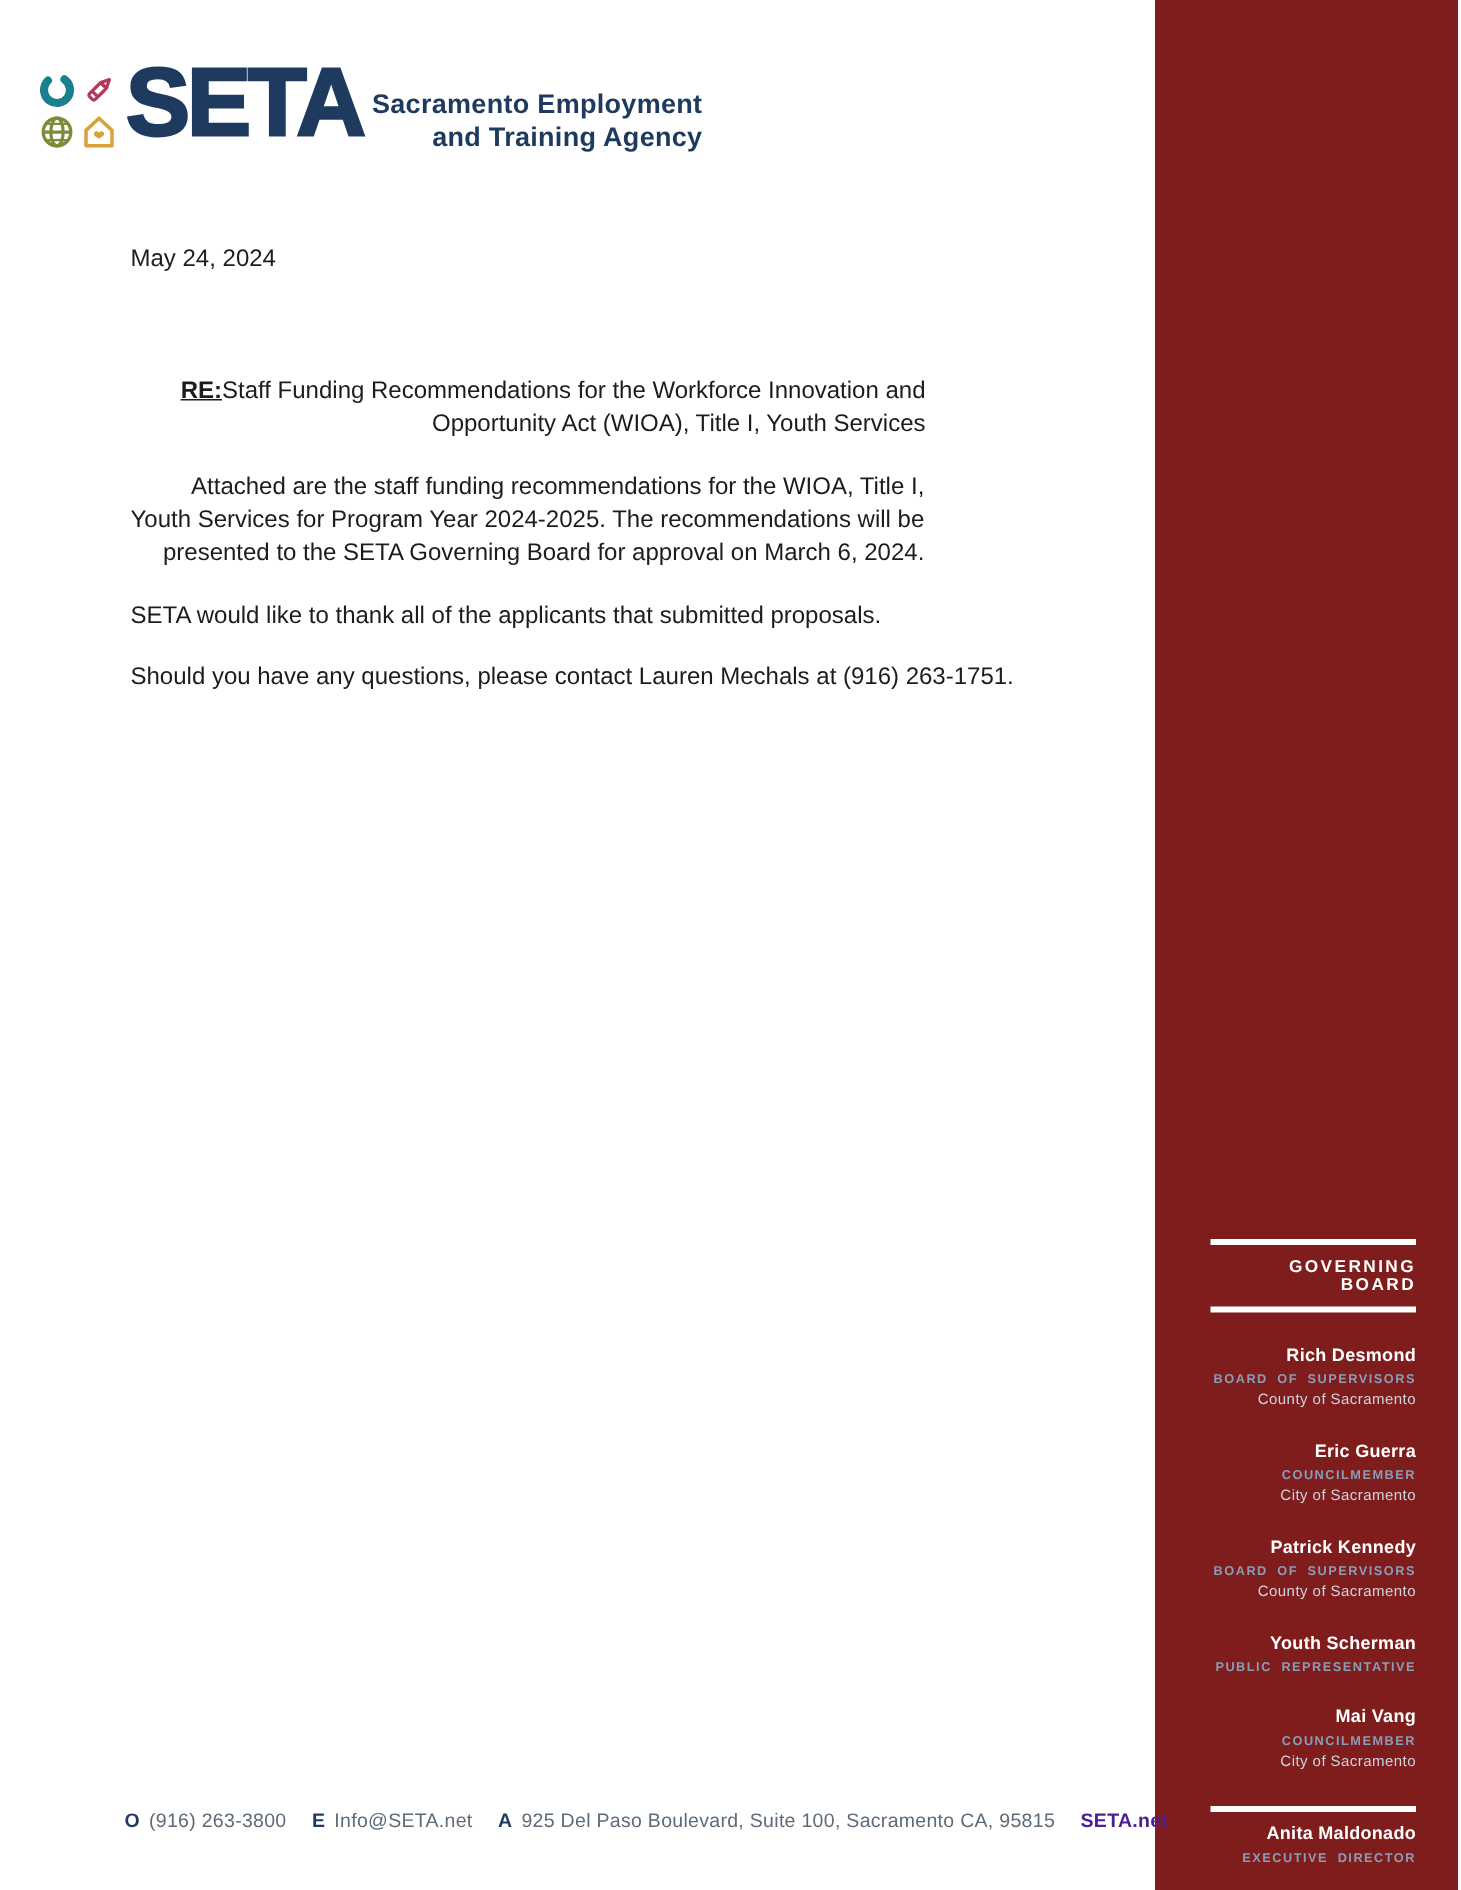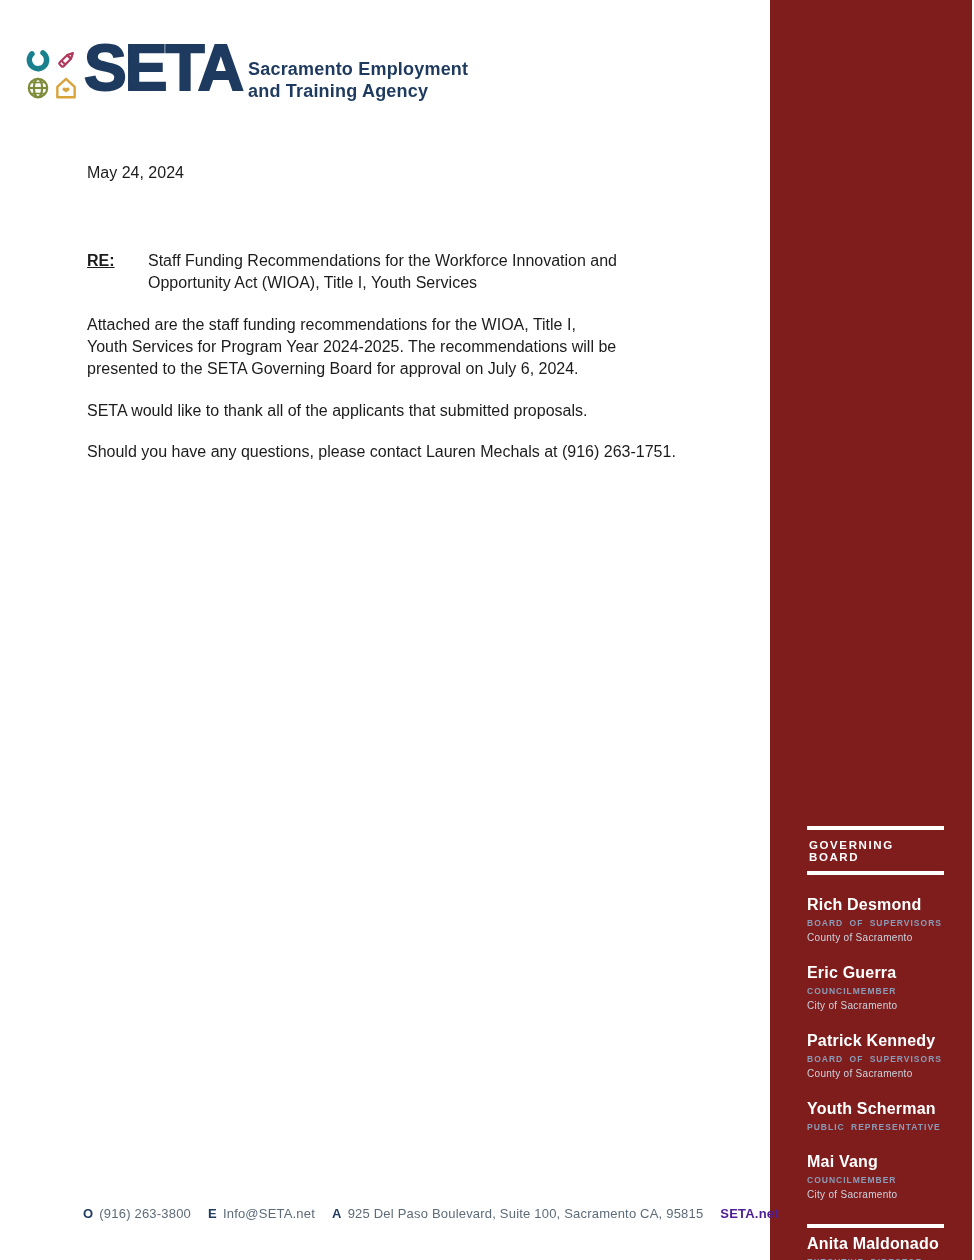--- a/index.html
+++ b/index.html
@@ -4,20 +4,21 @@
 <style>
   * { margin:0; padding:0; box-sizing:border-box; }
   html,body { background:#e8e8e8; }
   .page {
     position:relative;
     width:974px; height:1260px;
     background:#ffffff;
     overflow:hidden;
     font-family:"Liberation Sans", sans-serif;
     color:#1c1c1c;
+    text-align:right;
   }
 
   
   .logo-icons {
     position:absolute; left:25px; top:47px;
     display:grid; grid-template-columns:26px 26px; grid-auto-rows:26px; gap:2px;
   }
   .logo-icons svg { width:26px; height:26px; display:block; }
   .wordmark {
     position:absolute; left:84px; top:36px;
@@ -56,21 +57,21 @@
     position:absolute; left:37px; top:826px; width:137px;
   }
   .divider { height:4px; background:#ffffff; width:137px; }
   .board-heading {
     color:#ffffff; font-weight:bold; font-size:11.5px;
     letter-spacing:1.6px; word-spacing:6px;
     margin:9px 0 8px 2px;
   }
   .member { margin-top:21px; }
   .member-name {
-    color:#ffffff; font-weight:bold; font-size:16px; letter-spacing:0.2px;
+    color:#ffffff; font-weight:bold; font-size:12px; letter-spacing:0.2px;
   }
   .member-title {
     color:#8a9cb8; font-weight:bold; font-size:8.5px;
     letter-spacing:1px; word-spacing:3px; margin-top:4px;
   }
   .member-org {
     color:#ccd3dd; font-size:10px; margin-top:4px; letter-spacing:0.3px;
   }
   .director-block { margin-top:24px; }
   .director-inner { padding:7px 0 9px 0; }
@@ -135,21 +136,21 @@
     <span class="re-label">RE:</span>
     <span>
       <div>Staff Funding Recommendations for the Workforce Innovation and</div>
       <div>Opportunity Act (WIOA), Title I, Youth Services</div>
     </span>
   </div>
 
   <div class="para para-1">
     <div>Attached are the staff funding recommendations for the WIOA, Title I,</div>
     <div>Youth Services for Program Year 2024-2025. The recommendations will be</div>
-    <div>presented to the SETA Governing Board for approval on July 6, 2024.</div>
+    <div>presented to the SETA Governing Board for approval on March 6, 2024.</div>
   </div>
 
   <div class="para para-2">SETA would like to thank all of the applicants that submitted proposals.</div>
   <div class="para para-3">Should you have any questions, please contact Lauren Mechals at (916) 263-1751.</div>
 
   <div class="sidebar">
     <div class="board-panel">
       <div class="divider"></div>
       <div class="board-heading">GOVERNING BOARD</div>
       <div class="divider"></div>

